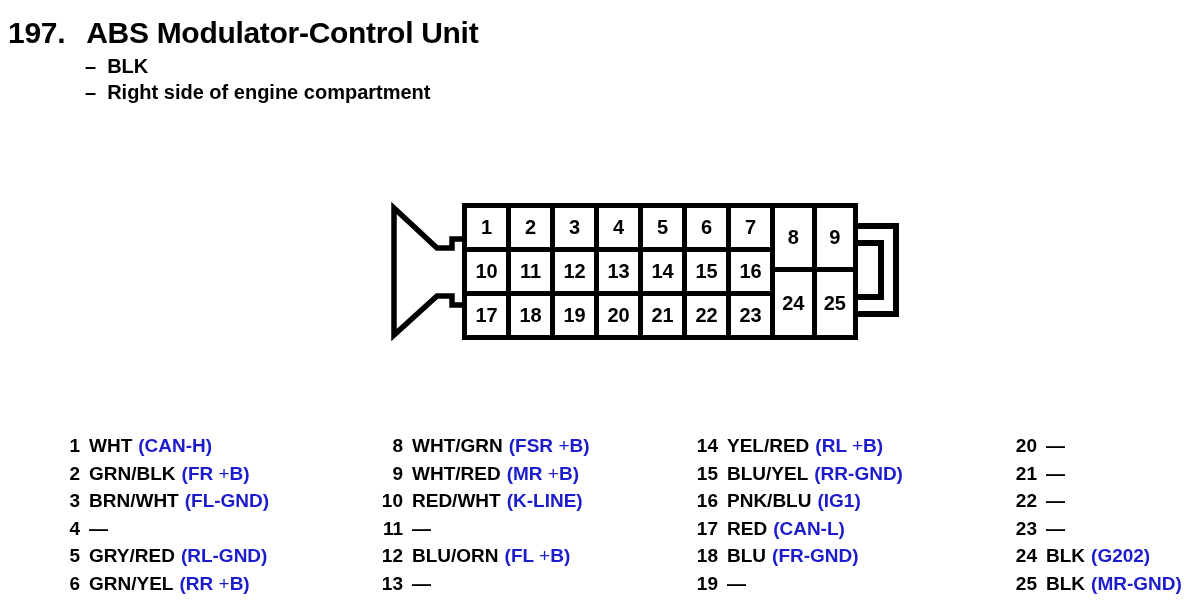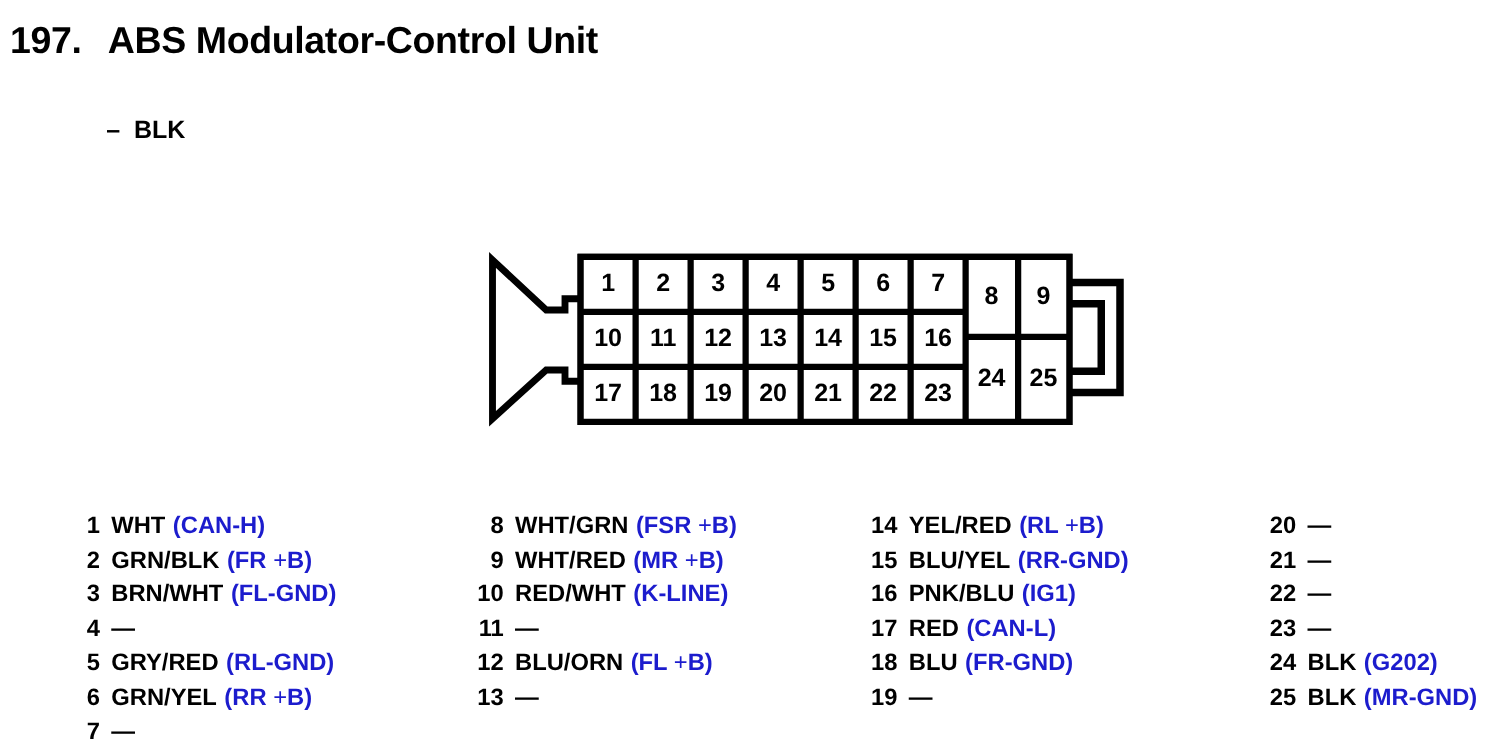--- a/index.html
+++ b/index.html
@@ -24,21 +24,21 @@
     white-space: nowrap;
   }
   .title .title-num { margin-right: 21px; }
 
   .bullets {
     position: absolute;
     left: 85px;
     top: 53px;
     font-size: 20px;
   }
-  .bullet { line-height: 26px; white-space: nowrap; margin-top: 38px; }
+  .bullet { line-height: 26px; white-space: nowrap; }
   .bullet .dash { margin-right: 11px; font-weight: bold; }
 
   
   .connector { position: absolute; left: 0; top: 0; width: 1188px; height: 600px; pointer-events: none; }
   .conn-svg { position: absolute; left: 0; top: 0; }
 
   .conn-body {
     position: absolute;
     left: 462px;
     top: 203px;
@@ -76,35 +76,36 @@
   
   .pin-col { position: absolute; top: 410px; font-size: 19px; }
   .pin-col-1 { left: 50px; }
   .pin-col-2 { left: 367px; }
   .pin-col-3 { left: 682px; }
   .pin-col-4 { left: 1001px; }
   .pin-row { display: flex; align-items: baseline; height: 27.5px; white-space: nowrap; }
   .pin-num { display: inline-block; text-align: right; margin-right: 9px; }
   .pin-col-1 .pin-num { width: 30px; }
   .pin-col-2 .pin-num, .pin-col-3 .pin-num, .pin-col-4 .pin-num { width: 36px; }
-  .pin-wire { margin-right: 6px; }
+  .pin-wire { margin-right: 6px; margin-top: 25px; }
   .pin-signal { color: var(--signal-blue, #1c1ccd); }
   .pin-signal .plus { font-weight: normal; }
 </style>
 </head>
 <body>
 
 <div class="page">
 
   <div class="title">
     <span class="title-num">197.</span><span>ABS Modulator-Control Unit</span>
   </div>
 
   <div class="bullets">
       <div class="bullet"><span class="dash">–</span><span>BLK</span></div>
+      <div class="bullet"><span class="dash">–</span><span>Right side of engine compartment</span></div>
     </div>
 
   <div class="connector">
 
     <svg class="conn-svg" width="1188" height="600" viewBox="0 0 1188 600">
       <path d="M 464 239 H 452 V 248 H 437 L 394 208 V 335 L 437 296 H 452 V 305 H 464" fill="none" stroke="#000000" stroke-width="5.5" stroke-linejoin="miter"></path>
     </svg>
 
     <div class="conn-body">
       <div class="grid-left">

